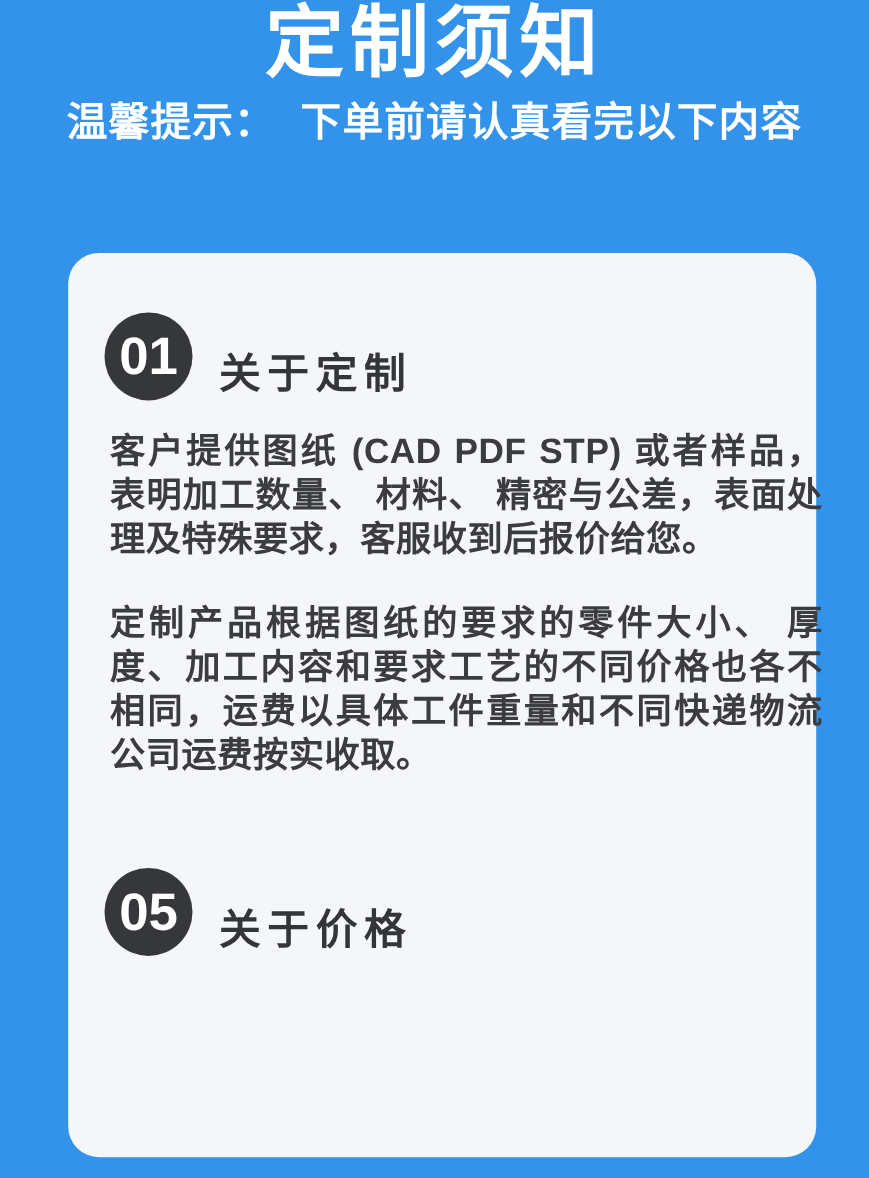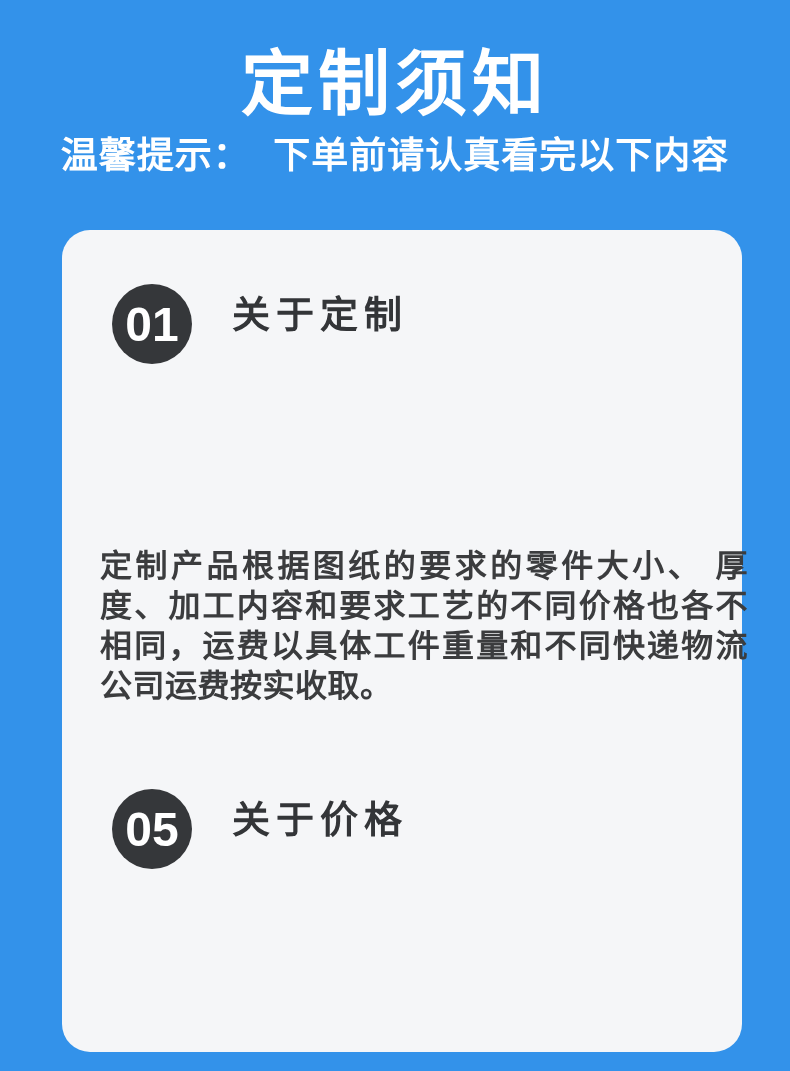--- a/index.html
+++ b/index.html
@@ -20,21 +20,20 @@
 
   
   .hero {
     position: absolute;
     top: 0; left: 0;
     width: 100%;
     text-align: center;
   }
 
   .hero-title {
-    margin-top: 44px;
     font-size: 72px;
     line-height: 80px;
     font-weight: bold;
     letter-spacing: 5px;
     color: #ffffff;
   }
 
   .hero-subtitle {
     margin-top: 10px;
     font-size: 37px;
@@ -60,23 +59,23 @@
     position: absolute;
     left: 0;
     width: 100%;
   }
   .section-1 { top: 54px; }
   .section-2 { top: 290px; }
   .section-3 { top: 559px; }
 
   .sec-head {
     display: flex;
-    align-items: flex-start;
-    padding-left: 50px;
-    gap: 40px;
+    align-items: flex-end;
+    padding-left: 33px;
+    gap: 24px;
     height: 80px;
   }
 
   .num-circle {
     flex: 0 0 auto;
     width: 80px;
     height: 80px;
     border-radius: 50%;
     background: #35373a;
     color: #ffffff;
@@ -117,20 +116,21 @@
     <div class="hero-subtitle">温馨提示：  下单前请认真看完以下内容</div>
   </div>
 
   <div class="card">
 
     <section class="notice-section section-1">
       <div class="sec-head">
         <span class="num-circle">01</span>
         <span class="sec-title">关于定制</span>
       </div>
+      <p class="sec-body">客户提供图纸 (CAD PDF STP) 或者样品，表明加工数量、 材料、 精密与公差，表面处理及特殊要求，客服收到后报价给您。</p>
     </section>
 
     <section class="notice-section section-2">
       <p class="sec-body">定制产品根据图纸的要求的零件大小、 厚度、加工内容和要求工艺的不同价格也各不相同，运费以具体工件重量和不同快递物流公司运费按实收取。</p>
     </section>
 
     <section class="notice-section section-3">
       <div class="sec-head">
         <span class="num-circle">05</span>
         <span class="sec-title">关于价格</span>

